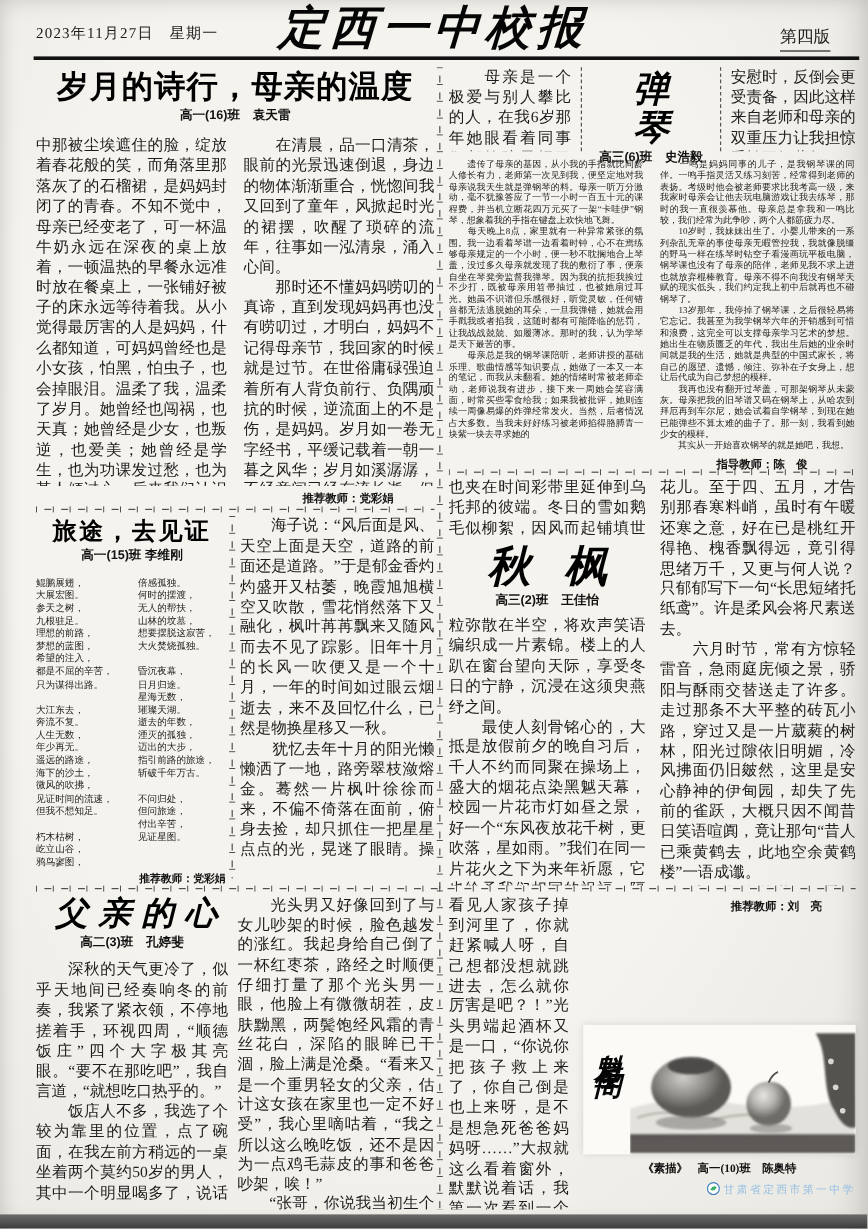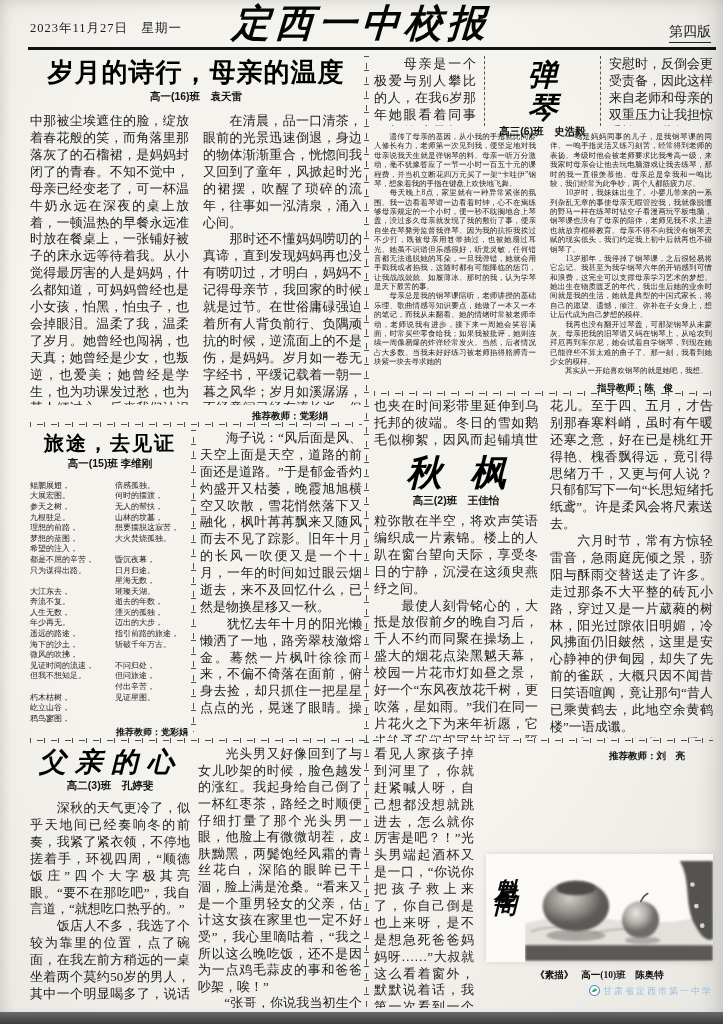--- a/index.html
+++ b/index.html
@@ -11,21 +11,21 @@
     overflow:hidden;
     font-family:"Liberation Serif","DejaVu Serif",serif;
     color:#1b1b1b;
   }
   .abs{position:absolute;}
   
   .hdr-date{left:30px; top:22px; font:12.5px/1 "Liberation Serif",serif; letter-spacing:1px;}
   .hdr-masthead{left:0; right:0; top:2px; text-align:center;
     font:900 38px/1.1 "DejaVu Serif","Liberation Serif",serif; font-style:italic; letter-spacing:5px; color:#050505;
     transform:skewX(-3deg);}
-  .hdr-edition{right:12px; top:25px; font:14px/1 "Liberation Serif",serif; border-bottom:1px solid #222; padding-bottom:3px;}
+  .hdr-edition{right:31px; top:25px; font:14px/1 "Liberation Serif",serif; border-bottom:1px solid #222; padding-bottom:3px;}
   .hdr-rule{left:28px; width:688px; top:47px; height:3px; background:#121212;}
   
   .vdash{width:5px;
     background:
       repeating-linear-gradient(180deg,#4f4f4f 0 1px,transparent 1px 14px) 0 0/5px 14px repeat-y,
       repeating-linear-gradient(180deg,#4f4f4f 0 6px,transparent 6px 14px) 2px 7px/1px 14px repeat-y;}
   .hdash{height:5px;
     background:
       repeating-linear-gradient(90deg,#4f4f4f 0 1px,transparent 1px 14px) 0 0/14px 5px repeat-x,
       repeating-linear-gradient(90deg,#4f4f4f 0 6px,transparent 6px 14px) 7px 2px/14px 1px repeat-x;}
@@ -59,21 +59,21 @@
   #qf-mid{left:200px; top:430px; width:162px; height:288px;}
   #qf-right{left:374px; top:398px; width:339px; height:340px; display:flex; gap:12px;}
   #qf-right .sub1{width:164px; display:flex; flex-direction:column;}
   #qf-right .sub1 .pre{height:48px;}
   #qf-right .titlebox{text-align:center; padding:6px 0 4px;}
   #qf-right .titlebox .title{font-size:36px; line-height:1.15; letter-spacing:28px; padding-left:28px;}
   #qf-right .sub1 .post{flex:1;}
   #qf-right .sub2{width:163px; height:340px;}
   
   #fq-col1{left:30px; top:746px; width:160px;}
-  #fq-col1 .title{font-size:27px; line-height:1.2; text-align:left; letter-spacing:9px; padding-left:9px;}
+  #fq-col1 .title{font-size:27px; line-height:1.2; text-align:right; letter-spacing:9px; padding-left:9px;}
   #fq-col1 .body-text{margin-top:6px; height:202px;}
   #fq-col2{left:198px; top:746px; width:164px; height:262px; line-height:1.28;}
   #fq-col3{left:374px; top:746px; width:100px; height:262px;}
   #fq-col4{left:486px; top:746px; width:227px;}
   #fq-col4 .body-text{height:92px;}
   #fq-col4 .credit{margin-top:4px; padding-right:28px;}
   
   #kxg{left:486px; top:854px; width:227px;}
   #kxg .frame{display:flex; height:108px; background:#fbfaf7; box-shadow:0 0 6px rgba(0,0,0,.12);}
   #kxg .vtitle{writing-mode:vertical-rl; text-orientation:upright; font-size:23px; letter-spacing:7px;

